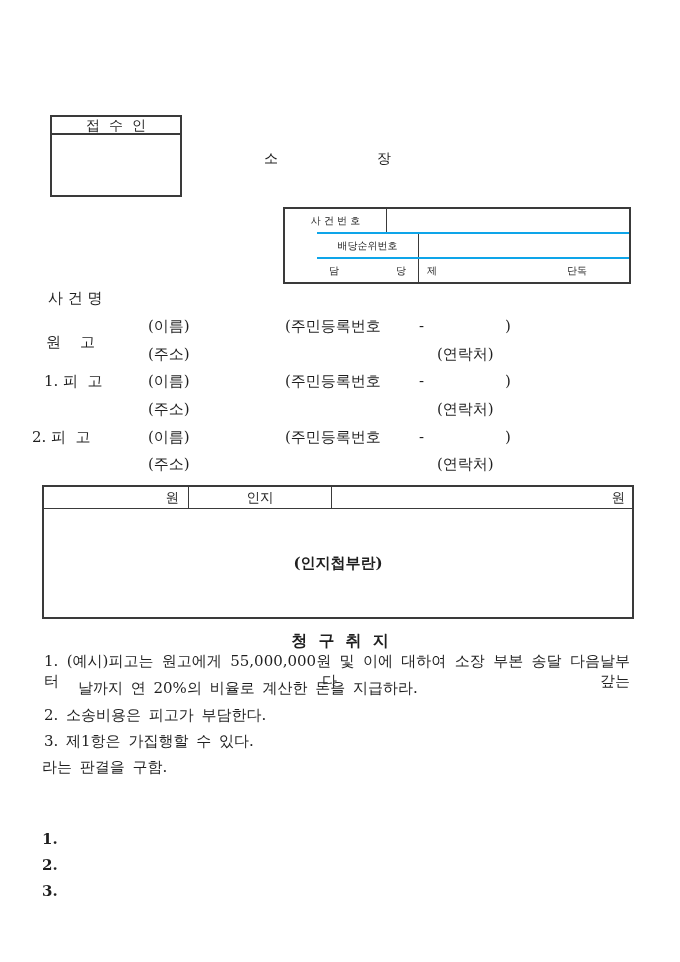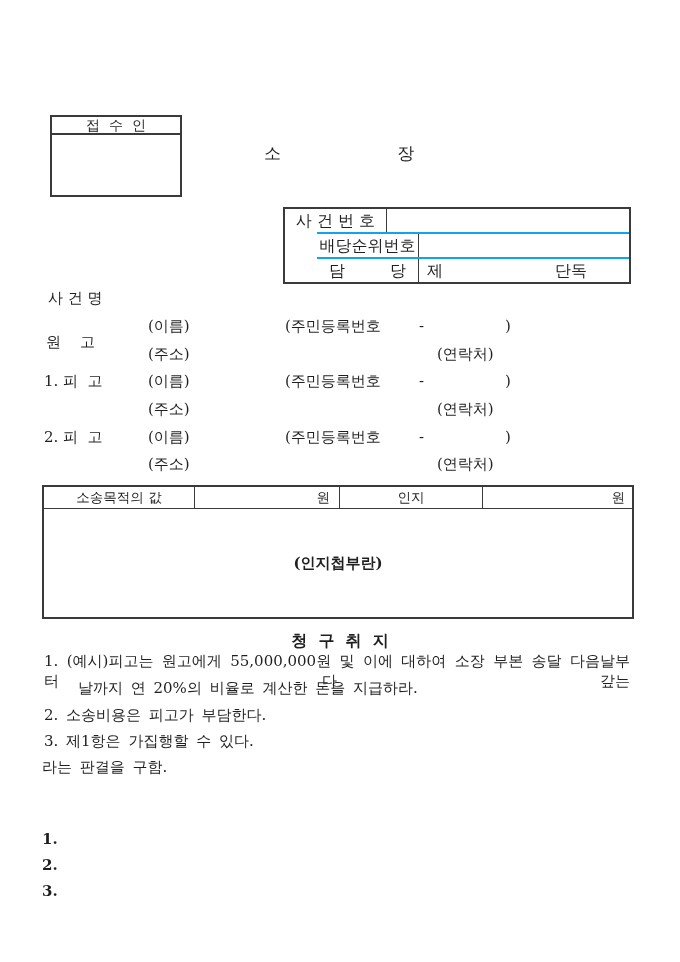--- a/index.html
+++ b/index.html
@@ -21,28 +21,28 @@
     border:2px solid #3a3a3a;
   }
   .stamp-head {
     height:16px; line-height:16px;
     border-bottom:2px solid #3a3a3a;
     text-align:center; font-size:14px; white-space:pre;
   }
 
   
   .doc-title {
-    position:absolute; left:264px; top:142px;
-    font-size:17px; white-space:pre; letter-spacing:1px;
+    position:absolute; left:264px; top:150px;
+    font-size:14px; white-space:pre; letter-spacing:1px;
   }
 
   
   .case-table {
     position:absolute; left:283px; top:207px; width:344px;
-    border:2px solid #3a3a3a; font-size:16px;
+    border:2px solid #3a3a3a; font-size:10px;
   }
   .case-table .row { display:flex; height:23px; line-height:23px; }
   .case-table .row + .row { border-top:2px solid #0ea5e9;margin-left:32px; }
   .case-table .lbl {
     width:101px; border-right:1px solid #3a3a3a;
     text-align:center; white-space:pre; flex:none;
   }
   .case-table .lbl.spread { display:flex; justify-content:space-between; padding:0 12px; width:77px; text-align:left; }
   .case-table .val { flex:1; padding-left:8px; white-space:pre; }
   .case-table .val.split { display:flex; justify-content:space-between; padding-right:42px; }
@@ -118,30 +118,29 @@
 
   <div>
     <div class="abs" style="left:44px; top:371px;">1. 피  고</div>
     <div class="abs" style="left:148px; top:371px;">(이름)</div>
     <div class="abs" style="left:285px; top:371px;">(주민등록번호        -                 )</div>
     <div class="abs" style="left:148px; top:399px;">(주소)</div>
     <div class="abs" style="left:437px; top:399px;">(연락처)</div>
   </div>
 
   <div>
-    <div class="abs" style="left:44px; top:427px;">2. 피  고</div>
+    <div class="abs" style="left:32px; top:427px;">2. 피  고</div>
     <div class="abs" style="left:148px; top:427px;">(이름)</div>
     <div class="abs" style="left:285px; top:427px;">(주민등록번호        -                 )</div>
     <div class="abs" style="left:148px; top:454px;">(주소)</div>
     <div class="abs" style="left:437px; top:454px;">(연락처)</div>
   </div>
 
   <div class="fee-table">
     <div class="fee-head">
-      <div class="c1">소송목적의 값</div>
       <div class="c2">원</div>
       <div class="c3">인지</div>
       <div class="c4">원</div>
     </div>
     <div class="fee-body">
       <span>(인지첩부란)</span>
     </div>
   </div>
 
   <div class="heading" style="top:631px;">청  구  취  지</div>

